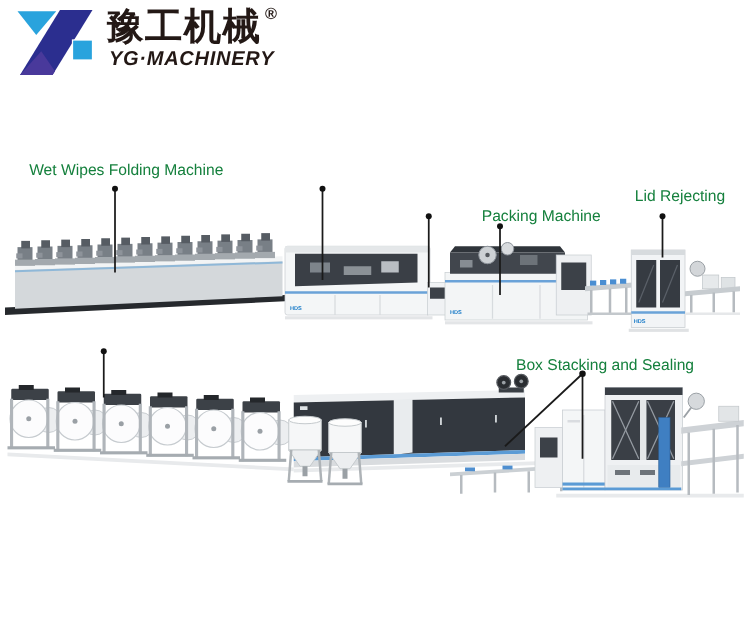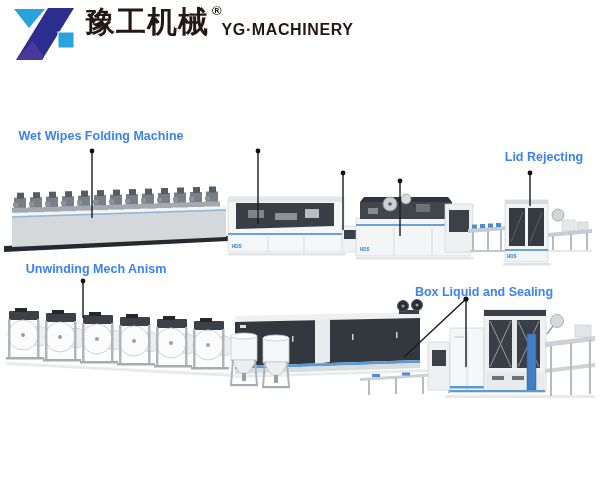--- a/index.html
+++ b/index.html
@@ -1,26 +1,26 @@
 <!DOCTYPE html>
 <html><head>
 <meta charset="utf-8">
 <style>
   html,body{margin:0;padding:0;}
   body{width:600px;height:500px;background:#ffffff;font-family:"Liberation Sans",sans-serif;position:relative;overflow:hidden;}
   #canvas{position:absolute;left:0;top:0;width:600px;height:500px;background:#fff;}
   .machines-svg{position:absolute;left:0;top:0;width:600px;height:500px;}
-  .label{position:absolute;transform:translateX(-50%);font-weight:bold;font-size:12.5px;color:#3b82f6;white-space:nowrap;letter-spacing:0px;}
+  .label{position:absolute;transform:translateX(-50%);font-weight:normal;font-size:12.5px;color:#15803d;white-space:nowrap;letter-spacing:0px;}
   .logo{position:absolute;left:12px;top:6px;display:flex;align-items:flex-start;gap:9px;}
   .logo-mark{width:64px;height:56px;flex:0 0 auto;}
-  .logo-text{display:flex;flex-direction:row;}
+  .logo-text{display:flex;flex-direction:column;text-align:center;}
   .logo-cn-row{display:flex;align-items:flex-start;line-height:1;}
   .logo-cn{font-family:"DejaVu Sans",sans-serif;font-size:30px;font-weight:900;color:#231815;letter-spacing:1px;line-height:1.05;}
   .logo-reg{font-size:13px;font-weight:bold;color:#231815;margin-left:3px;margin-top:-2px;}
-  .logo-en{font-size:16px;font-weight:bold;color:#231815;letter-spacing:0.6px;margin-top:15px;}
+  .logo-en{font-size:16px;font-weight:bold;font-style:italic;color:#231815;letter-spacing:0.6px;margin-top:1px;}
 </style>
 </head>
 <body>
 
 <div id="canvas">
 
   <div class="logo">
     <svg class="logo-mark" viewBox="0 0 64 56">
       <polygon points="2,3 33,3 17,22" fill="#29a3dd"></polygon>
       <polygon points="36,2 62,2 30,54 4,54" fill="#2b2e8f"></polygon>
@@ -264,17 +264,17 @@
         <circle cx="343" cy="173" r="2.4"></circle>
         <circle cx="400" cy="181" r="2.4"></circle>
         <circle cx="530" cy="173" r="2.4"></circle>
         <circle cx="83" cy="281" r="2.4"></circle>
         <circle cx="466" cy="299" r="2.6"></circle>
       </g>
     </g>
   </svg>
 
   <div class="label" style="left:101px; top:129px">Wet Wipes Folding Machine</div>
+  <div class="label" style="left:433px; top:166px">Packing Machine</div>
   <div class="label" style="left:544px; top:150px">Lid Rejecting</div>
-  <div class="label" style="left:96px; top:262px">Unwinding Mech Anism</div>
-  <div class="label" style="left:484px; top:285px">Box Liquid and Sealing</div>
+  <div class="label" style="left:484px; top:285px">Box Stacking and Sealing</div>
 
 </div>
 
 </body></html>

